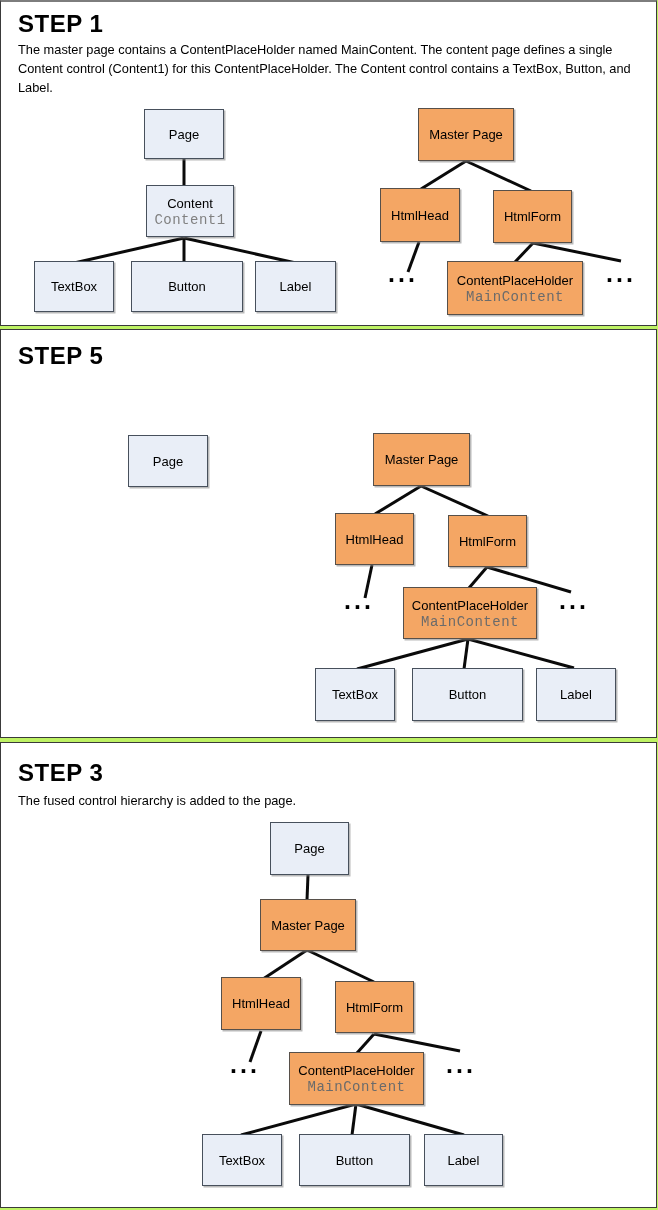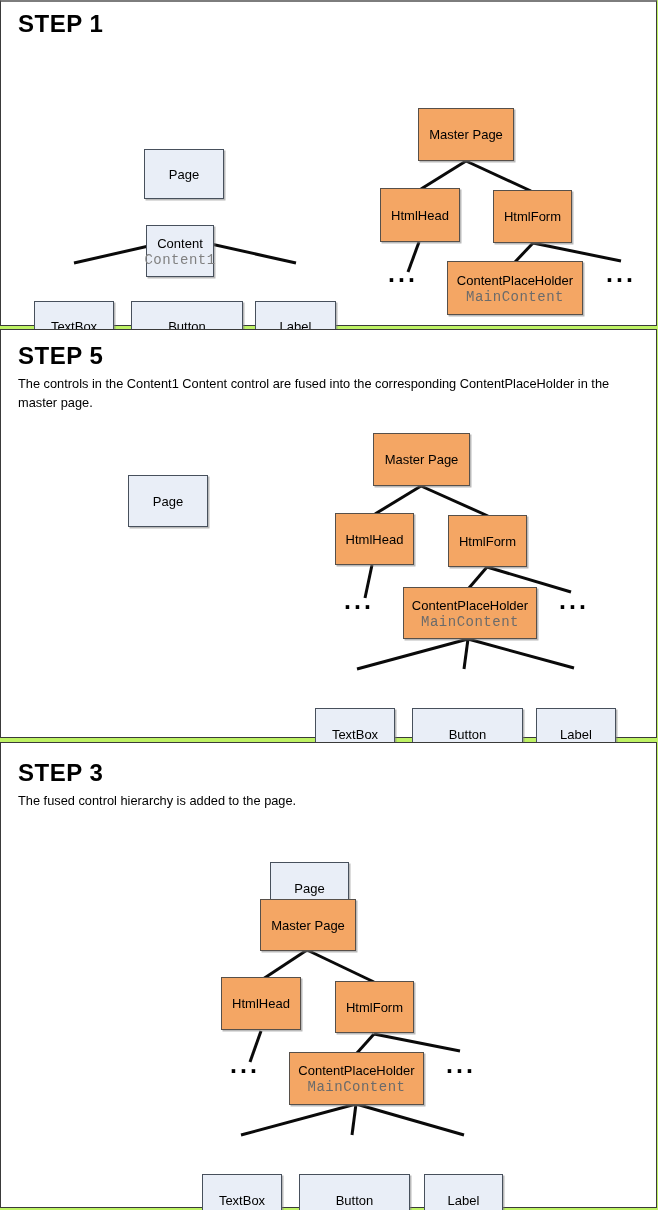--- a/index.html
+++ b/index.html
@@ -13,21 +13,21 @@
   .step-title{position:absolute;left:17px;font-size:24px;font-weight:bold;
               color:#000;letter-spacing:0.5px;white-space:nowrap;}
   .step-desc{position:absolute;left:17px;width:614px;font-size:12.8px;
              line-height:19px;color:#000;}
   .connectors{position:absolute;left:0;top:0;}
   .connectors line{stroke:#0a0a0a;stroke-width:3;}
   .node{position:absolute;display:flex;flex-direction:column;align-items:center;
         justify-content:center;box-sizing:border-box;text-align:center;
         font-size:13px;color:#000;line-height:17px;
         border:1px solid #4a4a4a;box-shadow:1.5px 1.5px 0 rgba(130,130,130,0.55);}
-  .blue{background:#E9EEF7;border-color:#47505c;margin-top:40px;}
+  .blue{background:#E9EEF7;border-color:#47505c;}
   .orange{background:#F4A664;border-color:#57504a;}
   .mono{font-family:"Liberation Mono",monospace;font-size:14px;line-height:16px;
         letter-spacing:0.5px;}
   .blue .mono{color:#808080;}
   .orange .mono{color:#6b6b6b;}
   .dots{position:absolute;width:34px;text-align:center;font-size:25px;
         font-weight:bold;line-height:30px;letter-spacing:3px;color:#000;}
 </style>
 </head>
 <body>
@@ -41,25 +41,26 @@
       <line x1="183" y1="236" x2="183" y2="261"></line>
       <line x1="183" y1="236" x2="295" y2="261"></line>
       <line x1="465" y1="159" x2="420" y2="187"></line>
       <line x1="465" y1="159" x2="530" y2="189"></line>
       <line x1="418" y1="240" x2="407" y2="270"></line>
       <line x1="532" y1="241" x2="514" y2="260"></line>
       <line x1="532" y1="241" x2="620" y2="259"></line>
     </svg>
 
     <div class="step-title" style="top:8px;">STEP 1</div>
+    <div class="step-desc" style="top:38px;">The master page contains a ContentPlaceHolder named MainContent. The content page defines a single Content control (Content1) for this ContentPlaceHolder. The Content control contains a TextBox, Button, and Label.</div>
 
     <div class="node blue" style="left:143px;top:107px;width:80px;height:50px;">
       <span>Page</span>
     </div>
-    <div class="node blue" style="left:145px;top:183px;width:68px;height:52px;">
+    <div class="node blue" style="left:145px;top:183px;width:88px;height:52px;">
       <span>Content</span>
       <span class="mono">Content1</span>
     </div>
     <div class="node blue" style="left:33px;top:259px;width:80px;height:51px;">
       <span>TextBox</span>
     </div>
     <div class="node blue" style="left:130px;top:259px;width:112px;height:51px;">
       <span>Button</span>
     </div>
     <div class="node blue" style="left:254px;top:259px;width:81px;height:51px;">
@@ -90,21 +91,20 @@
       <line x1="420" y1="156" x2="487" y2="186"></line>
       <line x1="371" y1="235" x2="364" y2="268"></line>
       <line x1="486" y1="237" x2="468" y2="258"></line>
       <line x1="486" y1="237" x2="570" y2="262"></line>
       <line x1="467" y1="309" x2="356" y2="339"></line>
       <line x1="467" y1="309" x2="463" y2="339"></line>
       <line x1="467" y1="309" x2="573" y2="338"></line>
     </svg>
 
     <div class="step-title" style="top:12px;">STEP 5</div>
-    <div class="step-desc" style="top:44px;">The controls in the Content1 Content control are fused into the corresponding ContentPlaceHolder in the master page.</div>
 
     <div class="node blue" style="left:127px;top:105px;width:80px;height:52px;">
       <span>Page</span>
     </div>
     <div class="node orange" style="left:372px;top:103px;width:97px;height:53px;">
       <span>Master Page</span>
     </div>
     <div class="node orange" style="left:334px;top:183px;width:79px;height:52px;">
       <span>HtmlHead</span>
     </div>

